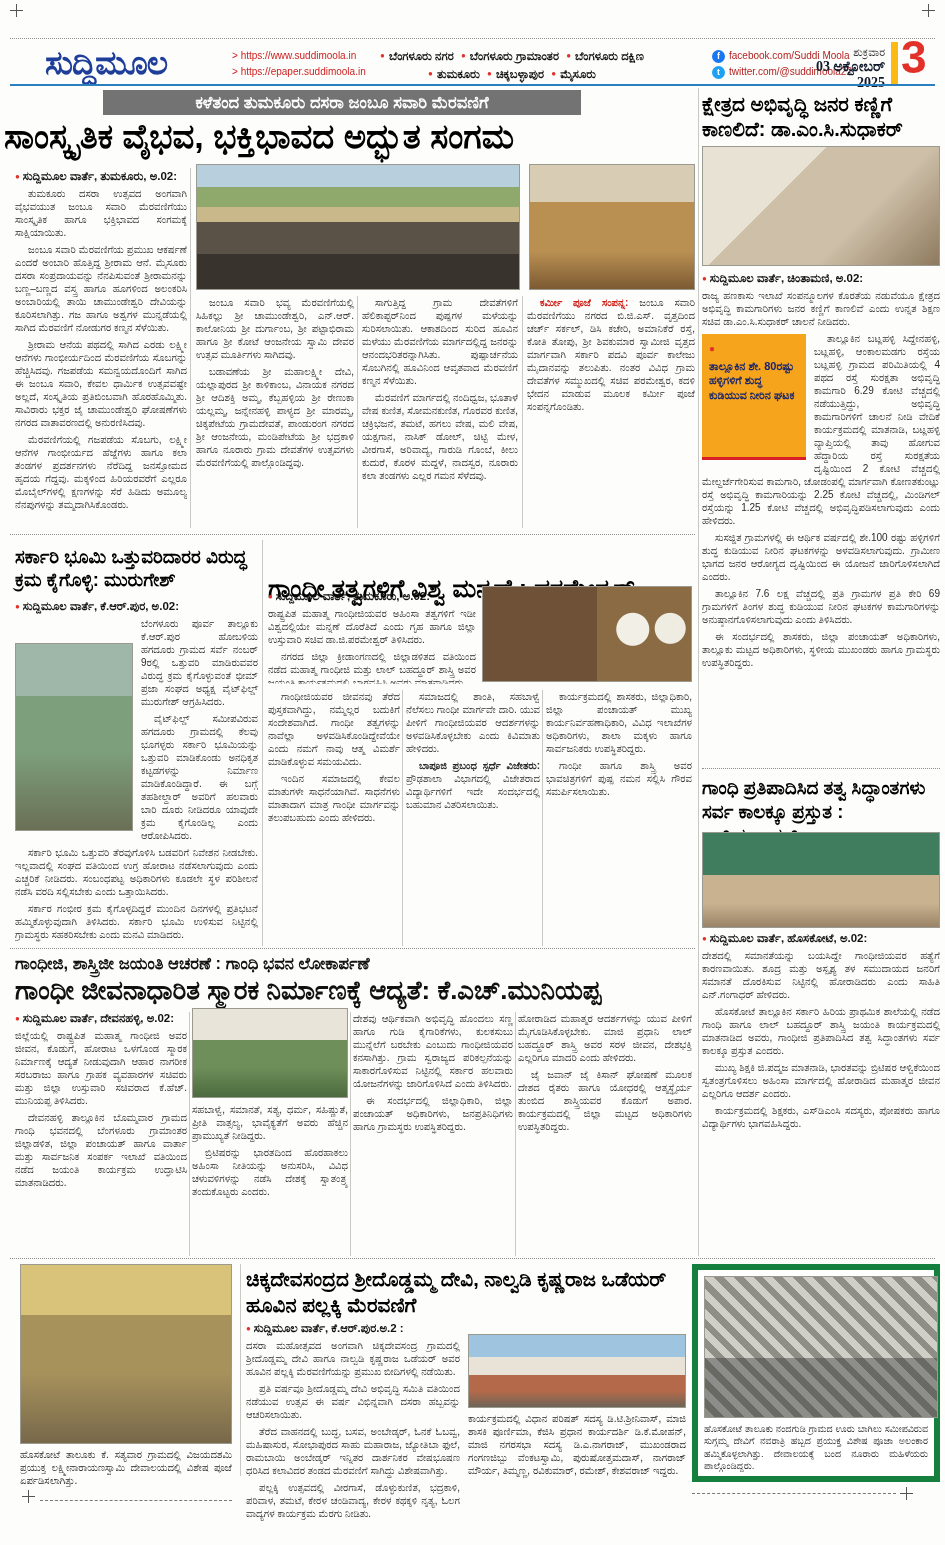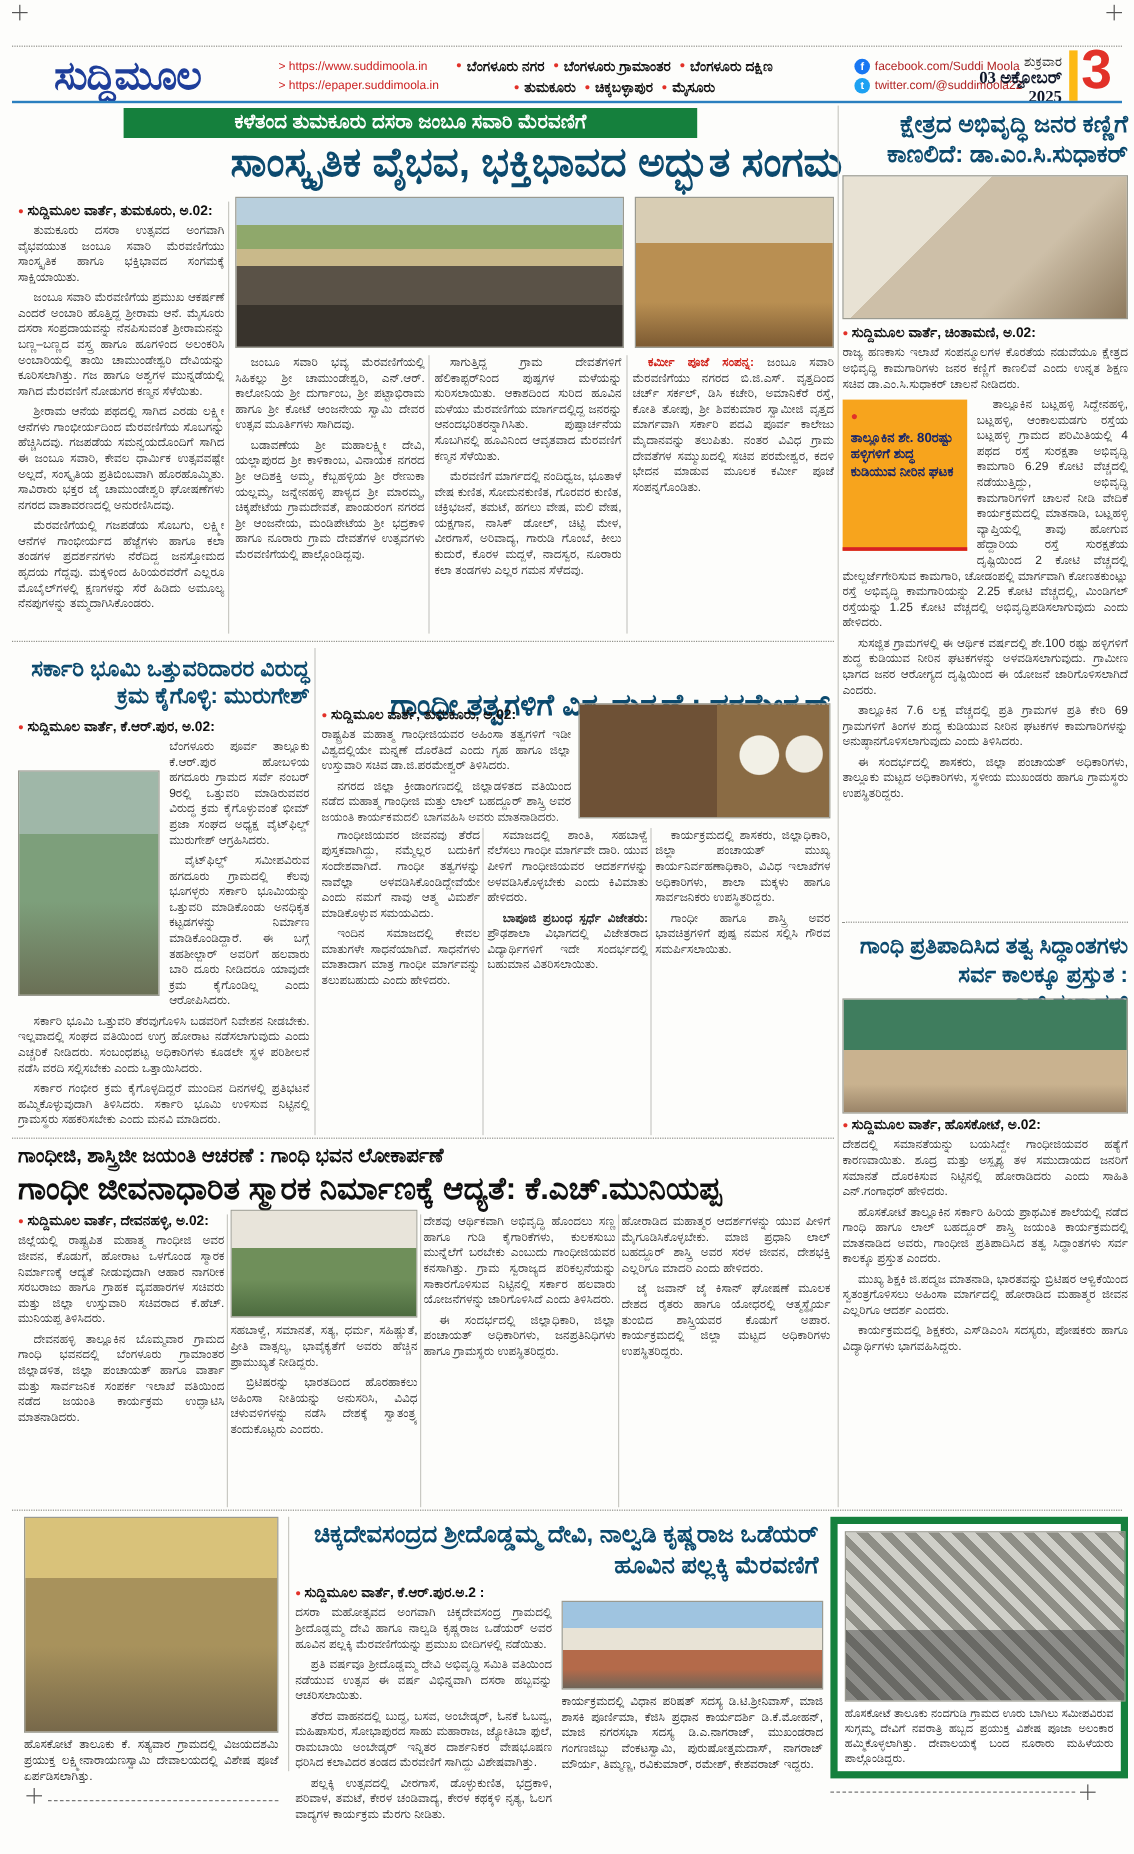--- a/index.html
+++ b/index.html
@@ -3,22 +3,22 @@
 <meta charset="utf-8">
 <style>
   html,body{margin:0;padding:0;}
   body{width:945px;height:1545px;position:relative;background:#fdfdfb;overflow:hidden;
        font-family:"Liberation Sans","DejaVu Sans",sans-serif;color:#1c1c1c;}
   .ab{position:absolute;}
   .p{font-size:10px;line-height:1.3;text-align:justify;text-indent:13px;margin:0 0 4px 0;color:#2a2a2a;}
   .col{overflow:hidden;}
   .by{font-size:11.5px;font-weight:bold;margin:0 0 4px 0;color:#111;}
   .by::before{content:"●";color:#e23128;font-size:8px;margin-right:3px;vertical-align:1px;}
-  .kick-blue{background:#15803d;color:#fff;font-weight:bold;font-size:16.5px;display:flex;align-items:center;justify-content:center;}
-  .hl{font-weight:bold;color:#0c4a6e;text-align:right;line-height:1.12;}
+  .kick-blue{background:#737373;color:#fff;font-weight:bold;font-size:16.5px;display:flex;align-items:center;justify-content:center;}
+  .hl{font-weight:bold;color:#000000;text-align:left;line-height:1.12;}
   .ph{border:1px solid #9a9a90;box-sizing:border-box;}
   .vline{border-left:1px solid #c9c9c3;}
   .dotline{border-top:1.5px dotted #8f8f89;}
   .dashline{border-top:1px dashed #777;}
   .cap{font-size:10px;line-height:1.3;text-align:justify;color:#222;}
   .redsub{color:#d02018;font-weight:bold;}
   .boldlead{font-weight:bold;}
   .crop{width:13px;height:13px;}
   .crop::before,.crop::after{content:"";position:absolute;background:#555;}
   .crop::before{left:6px;top:0;width:1px;height:13px;}
@@ -74,21 +74,21 @@
 <div class="ab" style="left:795px;top:46px;width:90px;text-align:right;">
   <div style="font-size:11px;color:#222;">ಶುಕ್ರವಾರ</div>
   <div style="font-family:'Liberation Serif',serif;font-size:14px;font-weight:bold;color:#0f172a;">03 ಅಕ್ಟೋಬರ್ 2025</div>
 </div>
 <div class="ab" style="left:891px;top:42px;width:7px;height:42px;background:#fdb913;"></div>
 <div class="ab" style="left:901px;top:34px;font-size:46px;font-weight:bold;color:#e23128;line-height:1;">3</div>
 
 <div class="ab" style="left:10px;top:84px;width:925px;height:2px;background:#2a7fbf;"></div>
 
 <div class="ab kick-blue" style="left:103px;top:90px;width:478px;height:25px;">ಕಳೆತಂದ ತುಮಕೂರು ದಸರಾ ಜಂಬೂ ಸವಾರಿ ಮೆರವಣಿಗೆ</div>
-<div class="ab hl" style="left:20px;top:117px;width:682px;font-size:34px;">ಸಾಂಸ್ಕೃತಿಕ ವೈಭವ, ಭಕ್ತಿಭಾವದ ಅದ್ಭುತ ಸಂಗಮ</div>
+<div class="ab hl" style="left:4px;top:117px;width:682px;font-size:34px;">ಸಾಂಸ್ಕೃತಿಕ ವೈಭವ, ಭಕ್ತಿಭಾವದ ಅದ್ಭುತ ಸಂಗಮ</div>
 
 <div class="ab col" style="left:15px;top:170px;width:172px;height:358px;">
   <div class="by">ಸುದ್ದಿಮೂಲ ವಾರ್ತೆ, ತುಮಕೂರು, ಅ.02:</div>
   <p class="p">ತುಮಕೂರು ದಸರಾ ಉತ್ಸವದ ಅಂಗವಾಗಿ ವೈಭವಯುತ ಜಂಬೂ ಸವಾರಿ ಮೆರವಣಿಗೆಯು ಸಾಂಸ್ಕೃತಿಕ ಹಾಗೂ ಭಕ್ತಿಭಾವದ ಸಂಗಮಕ್ಕೆ ಸಾಕ್ಷಿಯಾಯಿತು.</p>
   <p class="p">ಜಂಬೂ ಸವಾರಿ ಮೆರವಣಿಗೆಯ ಪ್ರಮುಖ ಆಕರ್ಷಣೆ ಎಂದರೆ ಅಂಬಾರಿ ಹೊತ್ತಿದ್ದ ಶ್ರೀರಾಮ ಆನೆ. ಮೈಸೂರು ದಸರಾ ಸಂಪ್ರದಾಯವನ್ನು ನೆನಪಿಸುವಂತೆ ಶ್ರೀರಾಮನನ್ನು ಬಣ್ಣ–ಬಣ್ಣದ ವಸ್ತ್ರ ಹಾಗೂ ಹೂಗಳಿಂದ ಅಲಂಕರಿಸಿ ಅಂಬಾರಿಯಲ್ಲಿ ತಾಯಿ ಚಾಮುಂಡೇಶ್ವರಿ ದೇವಿಯನ್ನು ಕೂರಿಸಲಾಗಿತ್ತು. ಗಜ ಹಾಗೂ ಅಶ್ವಗಳ ಮುನ್ನಡೆಯಲ್ಲಿ ಸಾಗಿದ ಮೆರವಣಿಗೆ ನೋಡುಗರ ಕಣ್ಮನ ಸೆಳೆಯಿತು.</p>
   <p class="p">ಶ್ರೀರಾಮ ಆನೆಯ ಪಥದಲ್ಲಿ ಸಾಗಿದ ಎರಡು ಲಕ್ಷ್ಮೀ ಆನೆಗಳು ಗಾಂಭೀರ್ಯದಿಂದ ಮೆರವಣಿಗೆಯ ಸೊಬಗನ್ನು ಹೆಚ್ಚಿಸಿದವು. ಗಜಪಡೆಯ ಸಮನ್ವಯದೊಂದಿಗೆ ಸಾಗಿದ ಈ ಜಂಬೂ ಸವಾರಿ, ಕೇವಲ ಧಾರ್ಮಿಕ ಉತ್ಸವವಷ್ಟೇ ಅಲ್ಲದೆ, ಸಂಸ್ಕೃತಿಯ ಪ್ರತಿಬಿಂಬವಾಗಿ ಹೊರಹೊಮ್ಮಿತು. ಸಾವಿರಾರು ಭಕ್ತರ ಜೈ ಚಾಮುಂಡೇಶ್ವರಿ ಘೋಷಣೆಗಳು ನಗರದ ವಾತಾವರಣದಲ್ಲಿ ಅನುರಣಿಸಿದವು.</p>
   <p class="p">ಮೆರವಣಿಗೆಯಲ್ಲಿ ಗಜಪಡೆಯ ಸೊಬಗು, ಲಕ್ಷ್ಮೀ ಆನೆಗಳ ಗಾಂಭೀರ್ಯದ ಹೆಜ್ಜೆಗಳು ಹಾಗೂ ಕಲಾ ತಂಡಗಳ ಪ್ರದರ್ಶನಗಳು ನೆರೆದಿದ್ದ ಜನಸ್ತೋಮದ ಹೃದಯ ಗೆದ್ದವು. ಮಕ್ಕಳಿಂದ ಹಿರಿಯರವರೆಗೆ ಎಲ್ಲರೂ ಮೊಬೈಲ್‌ಗಳಲ್ಲಿ ಕ್ಷಣಗಳನ್ನು ಸೆರೆ ಹಿಡಿದು ಅಮೂಲ್ಯ ನೆನಪುಗಳನ್ನು ತಮ್ಮದಾಗಿಸಿಕೊಂಡರು.</p>
 </div>
 
 <div class="ab ph" style="left:196px;top:164px;width:324px;height:126px;

